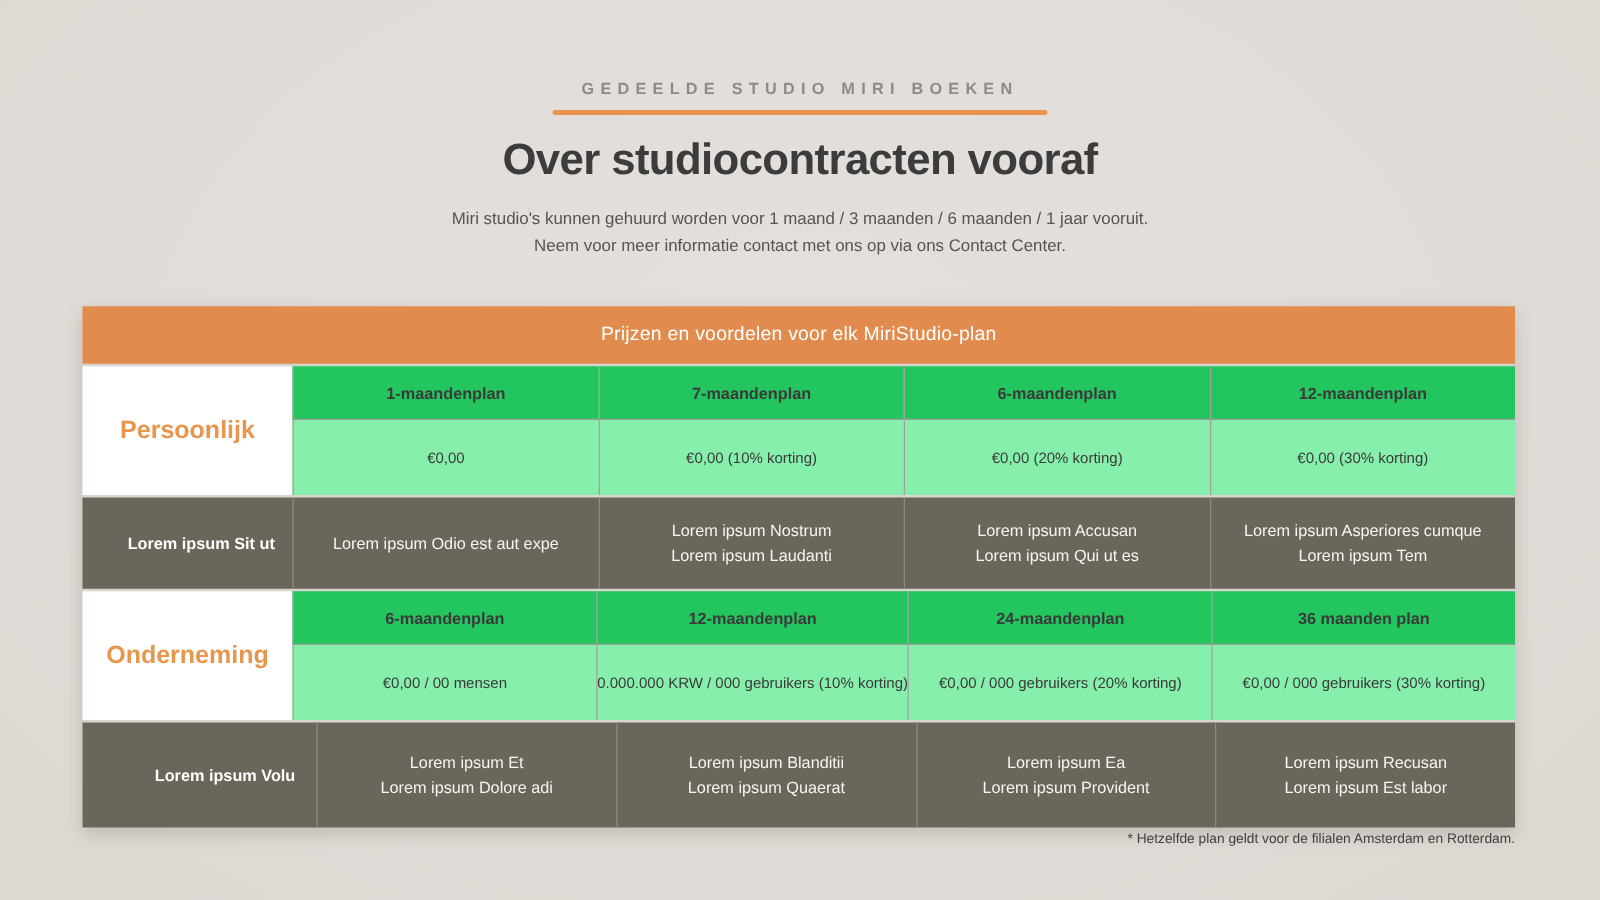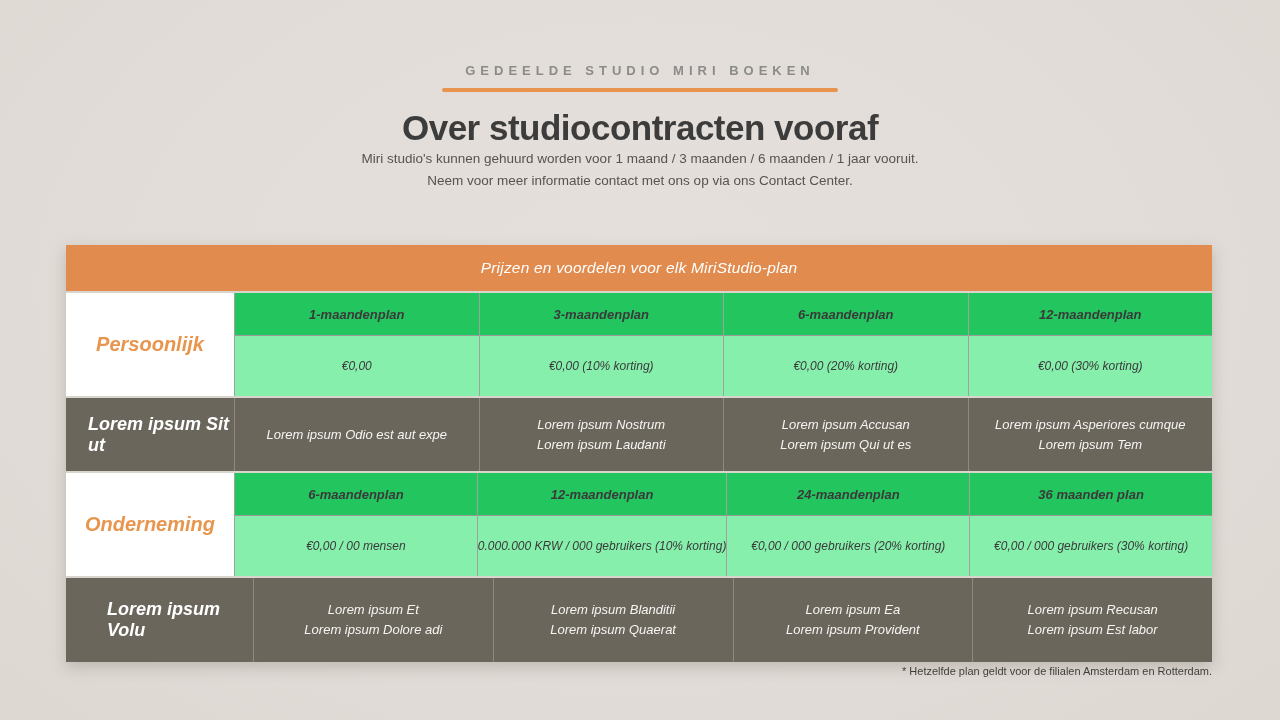--- a/index.html
+++ b/index.html
@@ -20,29 +20,28 @@
   .eyebrow-underline {
     width: 396px; height: 4px; margin: 10px auto 0 auto;
     background: #E8944F; border-radius: 2px;
   }
   .page-title {
     margin: 16px 0 0 0;
     font-size: 35px; font-weight: 700; color: #3C3C3C;
     letter-spacing: -0.5px;
   }
   .subtitle { margin: 0; font-size: 13.5px; color: #57534F; line-height: 22px; }
-  .subtitle.first { }
+  .subtitle.first { margin-top: 16px; }
 
   
   .pricing-table {
     position: absolute; left: 66px; top: 245px; width: 1146px;
     display: flex; flex-direction: column; gap: 2px;
     background: #D8D4CE;
     box-shadow: 0 5px 14px rgba(90, 80, 70, 0.25);
-    font-style: italic;
   }
   .band {
     height: 46px; background: #E18C4E;
     display: flex; align-items: center; justify-content: center;
     color: #FFFFFF; font-size: 15.5px; letter-spacing: 0.2px;
   }
   .section {
     display: grid;
     grid-template-columns: 168px 1fr 1fr 1fr 1fr;
     grid-template-rows: 43px 60px;
@@ -70,21 +69,21 @@
   }
   .benefit-row {
     display: grid;
     grid-template-columns: 168px 1fr 1fr 1fr 1fr;
     background: #6B665C;
   }
   .benefit-row.row-1 { min-height: 73px; }
   .benefit-row.row-2 { min-height: 84px; padding-left: 19px; }
   .benefit-row .label-cell {
     display: flex; align-items: center; justify-content: center;
-    color: #FFFFFF; font-size: 18px; font-weight: 700; margin-left: 22px;
+    color: #FFFFFF; font-size: 13px; font-weight: 700; margin-left: 22px;
   }
   .benefit-cell {
     border-left: 1px solid #8E8A80;
     display: flex; flex-direction: column; align-items: center; justify-content: center;
     color: #F6F5F3; font-size: 13px; line-height: 20px; text-align: center;
   }
 
   .footnote {
     position: absolute; top: 665px; left: 66px; width: 1146px;
     text-align: right;
@@ -104,21 +103,21 @@
     <p class="subtitle">Neem voor meer informatie contact met ons op via ons Contact Center.</p>
   </div>
 
   <div class="pricing-table">
 
     <div class="band">Prijzen en voordelen voor elk MiriStudio-plan</div>
 
     <div class="section">
       <div class="label-cell">Persoonlijk</div>
       <div class="plan-cell">1-maandenplan</div>
-      <div class="plan-cell">3-maandenplan</div>
+      <div class="plan-cell">7-maandenplan</div>
       <div class="plan-cell">6-maandenplan</div>
       <div class="plan-cell">12-maandenplan</div>
       <div class="price-cell">€0,00</div>
       <div class="price-cell">€0,00 (10% korting)</div>
       <div class="price-cell">€0,00 (20% korting)</div>
       <div class="price-cell">€0,00 (30% korting)</div>
     </div>
 
     <div class="benefit-row row-1">
       <div class="label-cell">Lorem ipsum Sit ut</div>

